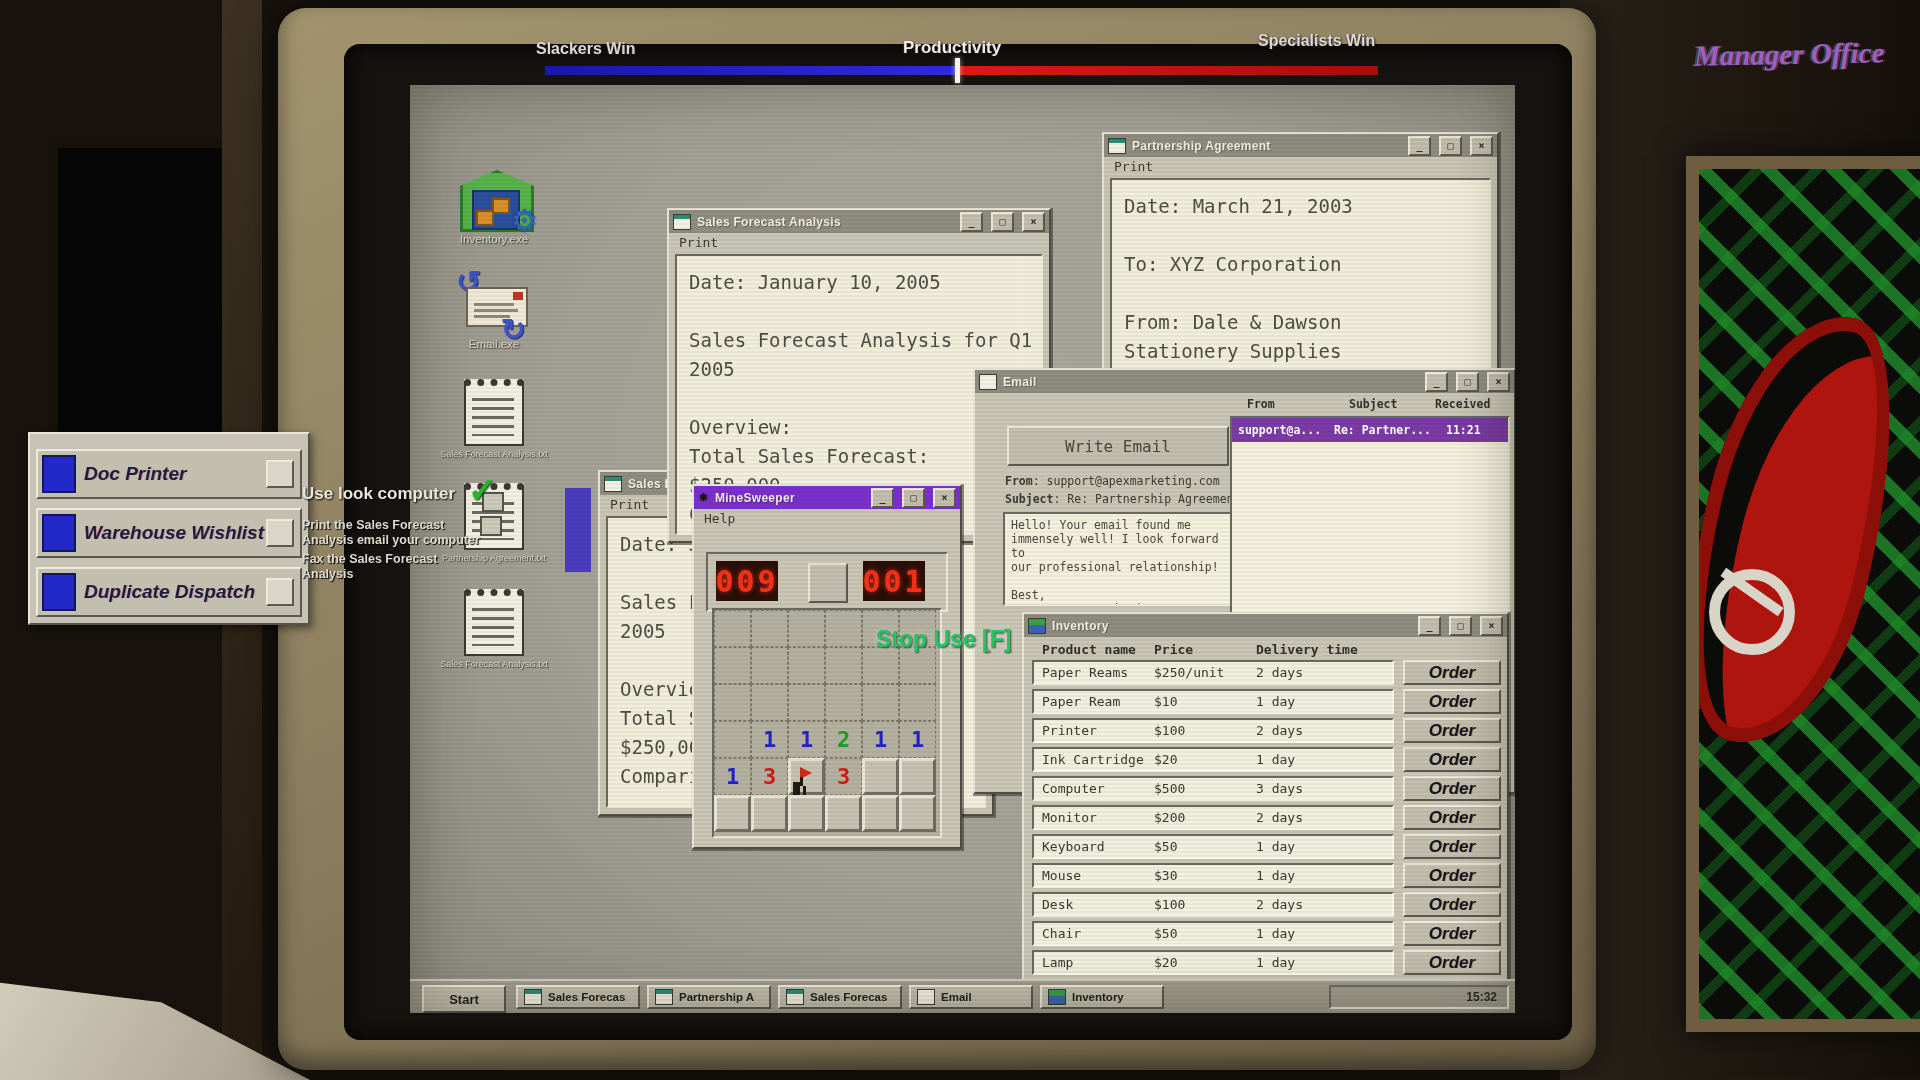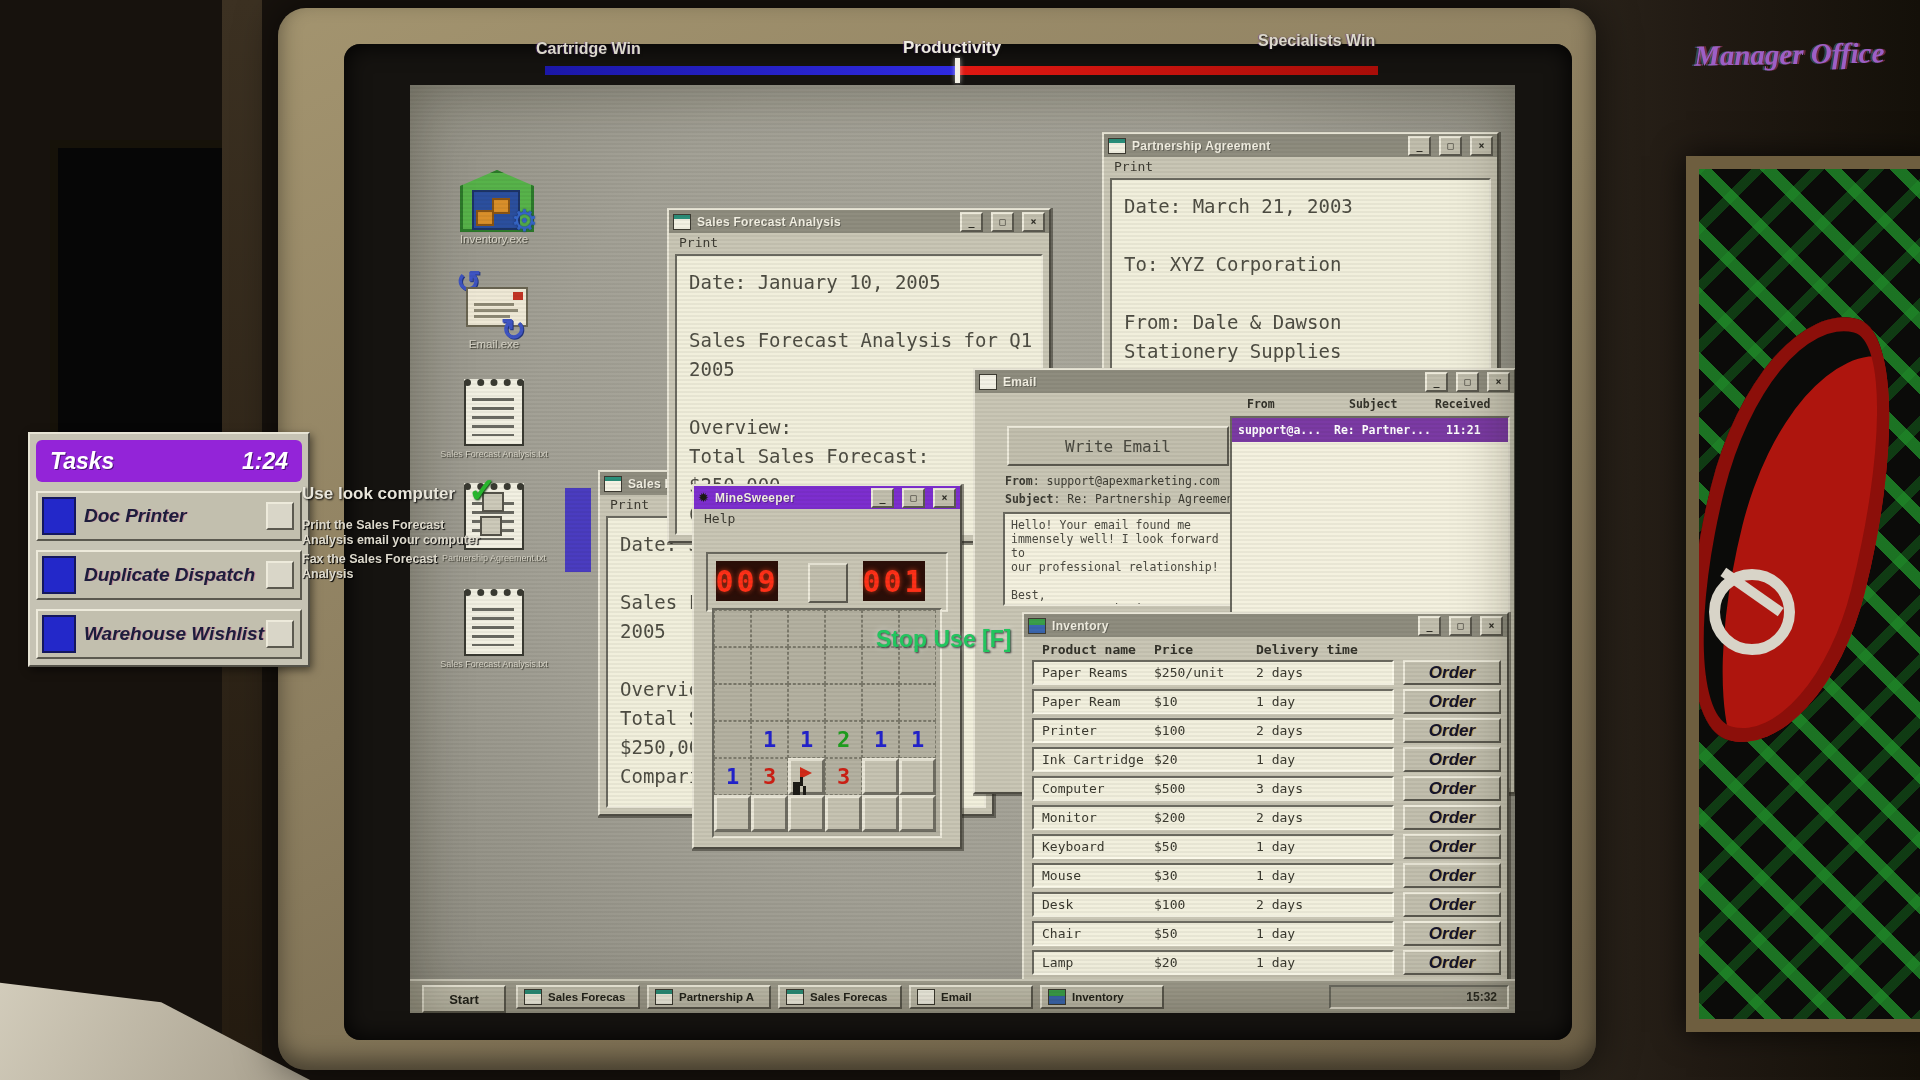--- a/index.html
+++ b/index.html
@@ -502,47 +502,43 @@
             <span class="ti ti-warehouse"></span>
             <span class="tb-label">Inventory</span>
           </div>
         </div>
       <div class="clock sunken">15:32</div>
     </div>
 
     <div class="crt"></div>
   </div>
 
-  <div class="prod-label" style="left:536px;top:40px">Cartridge Win</div>
+  <div class="prod-label" style="left:536px;top:40px">Slackers Win</div>
   <div class="prod-label" style="left:903px;top:38px;font-size:17px;color:#efece1">Productivity</div>
   <div class="prod-label" style="left:1258px;top:32px">Specialists Win</div>
   <div class="prod-bar hud">
     <div class="prod-blue" style="width:415px"></div>
     <div class="prod-red" style="width:418px"></div>
     <div class="prod-tick" style="left:410px"></div>
   </div>
 
   <div class="tasks-panel">
-    <div class="tasks-head">
-      <span>Tasks</span>
-      <span>1:24</span>
-    </div>
     <div class="task-item raised">
       <div class="task-sq"></div>
       <div class="task-label">Doc Printer</div>
       <div class="task-check raised"></div>
     </div>
     <div class="task-item raised">
       <div class="task-sq"></div>
-      <div class="task-label">Duplicate Dispatch</div>
+      <div class="task-label">Warehouse Wishlist</div>
       <div class="task-check raised"></div>
     </div>
     <div class="task-item raised">
       <div class="task-sq"></div>
-      <div class="task-label">Warehouse Wishlist</div>
+      <div class="task-label">Duplicate Dispatch</div>
       <div class="task-check raised"></div>
     </div>
   </div>
 
   <div class="hint-done">Use look computer</div>
   <div class="hint-check">✓</div>
   <div class="hint-small" style="left:302px;top:518px">Print the Sales Forecast
 Analysis email your computer</div>
   <div class="hint-small" style="left:302px;top:552px">Fax the Sales Forecast
 Analysis</div>

